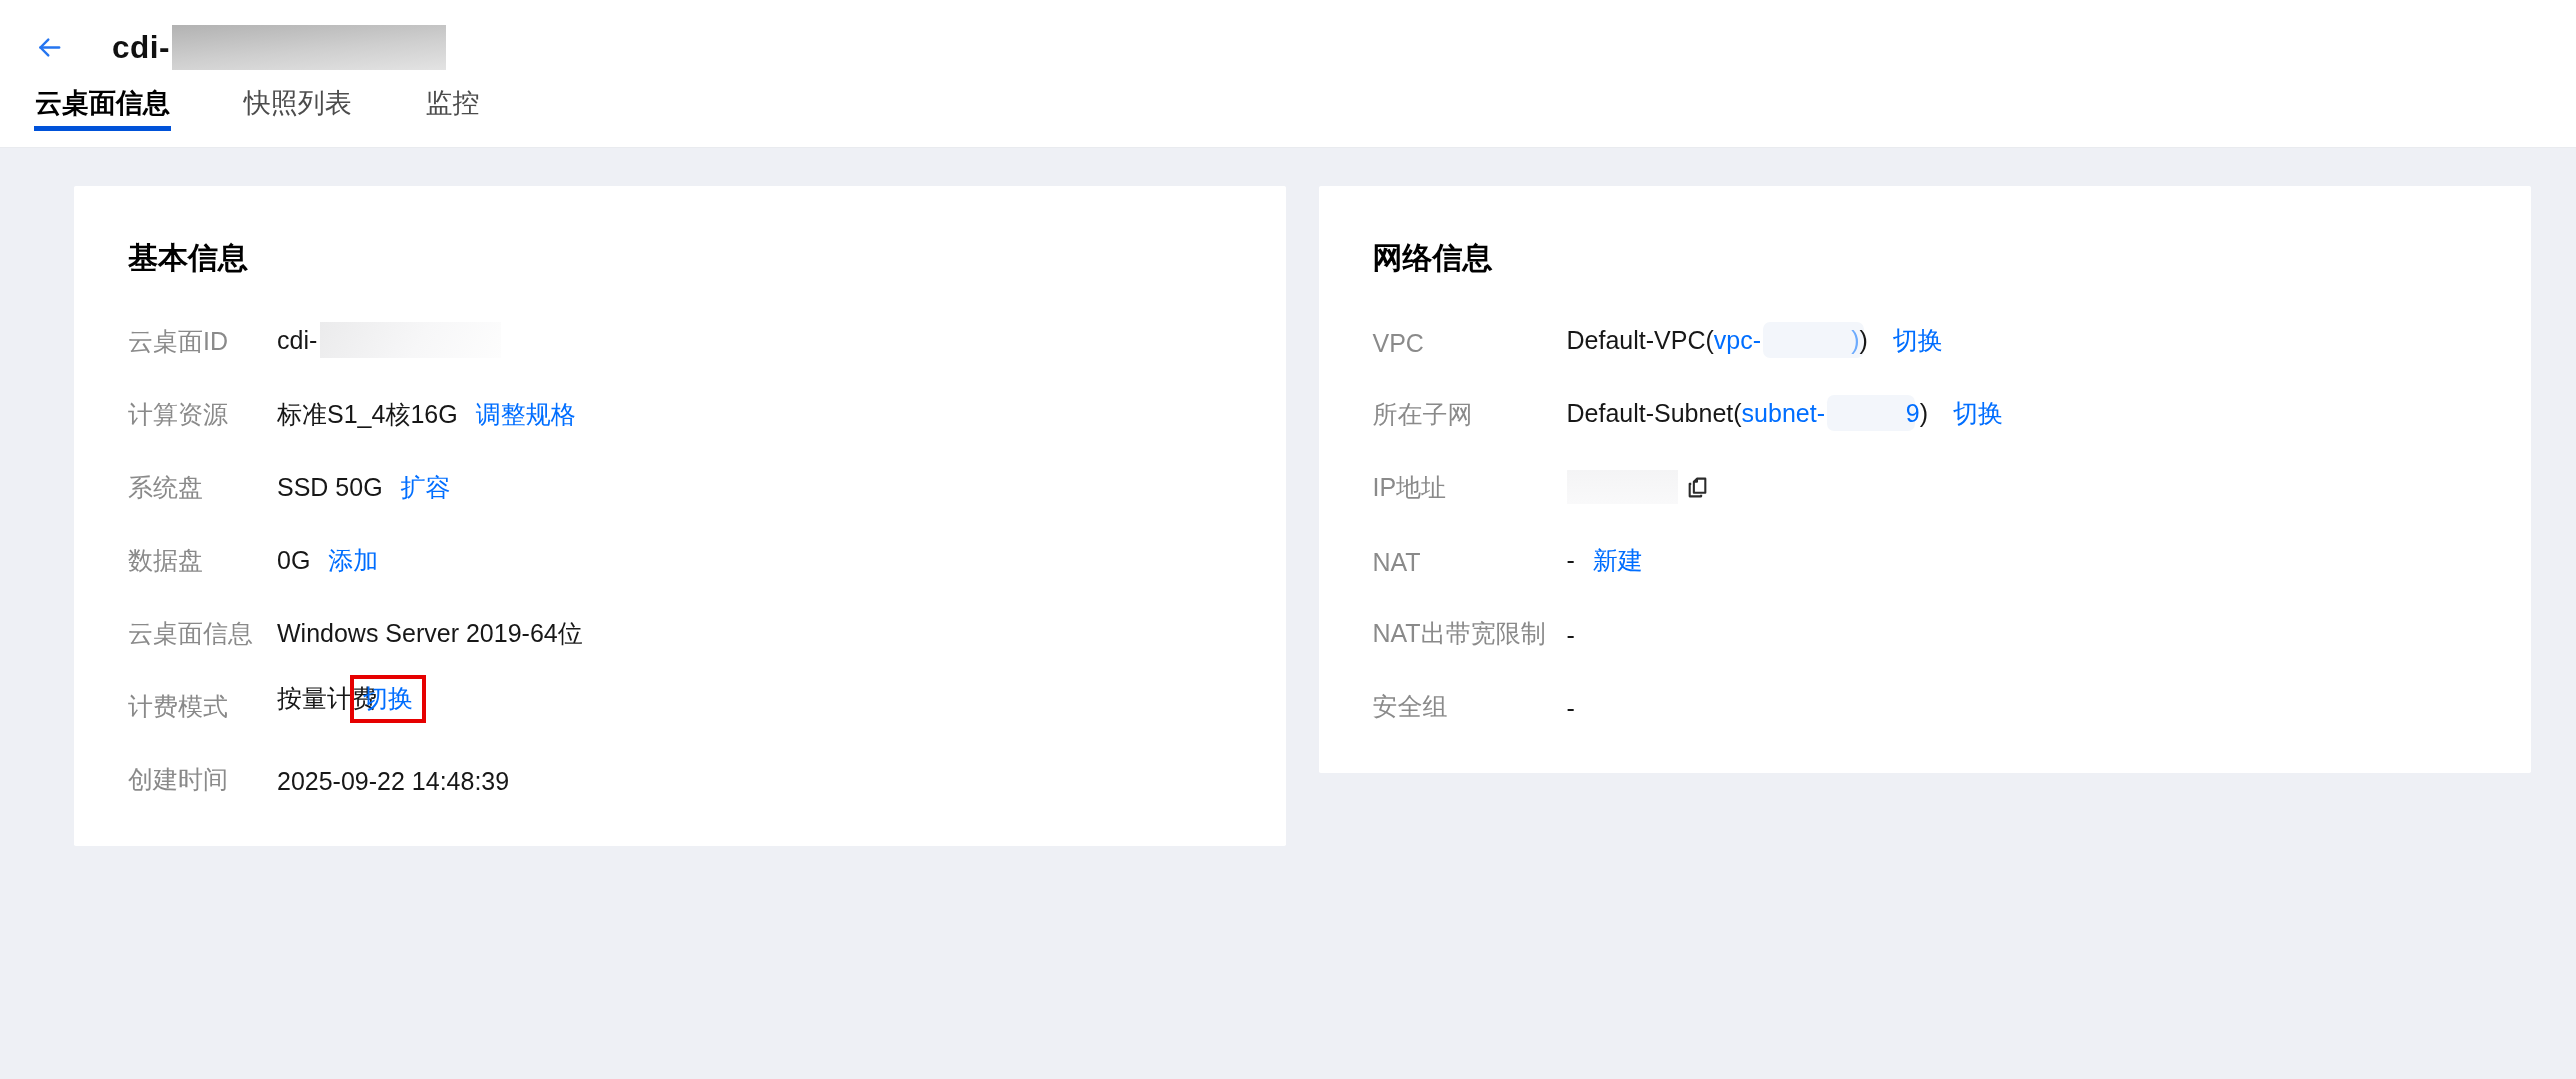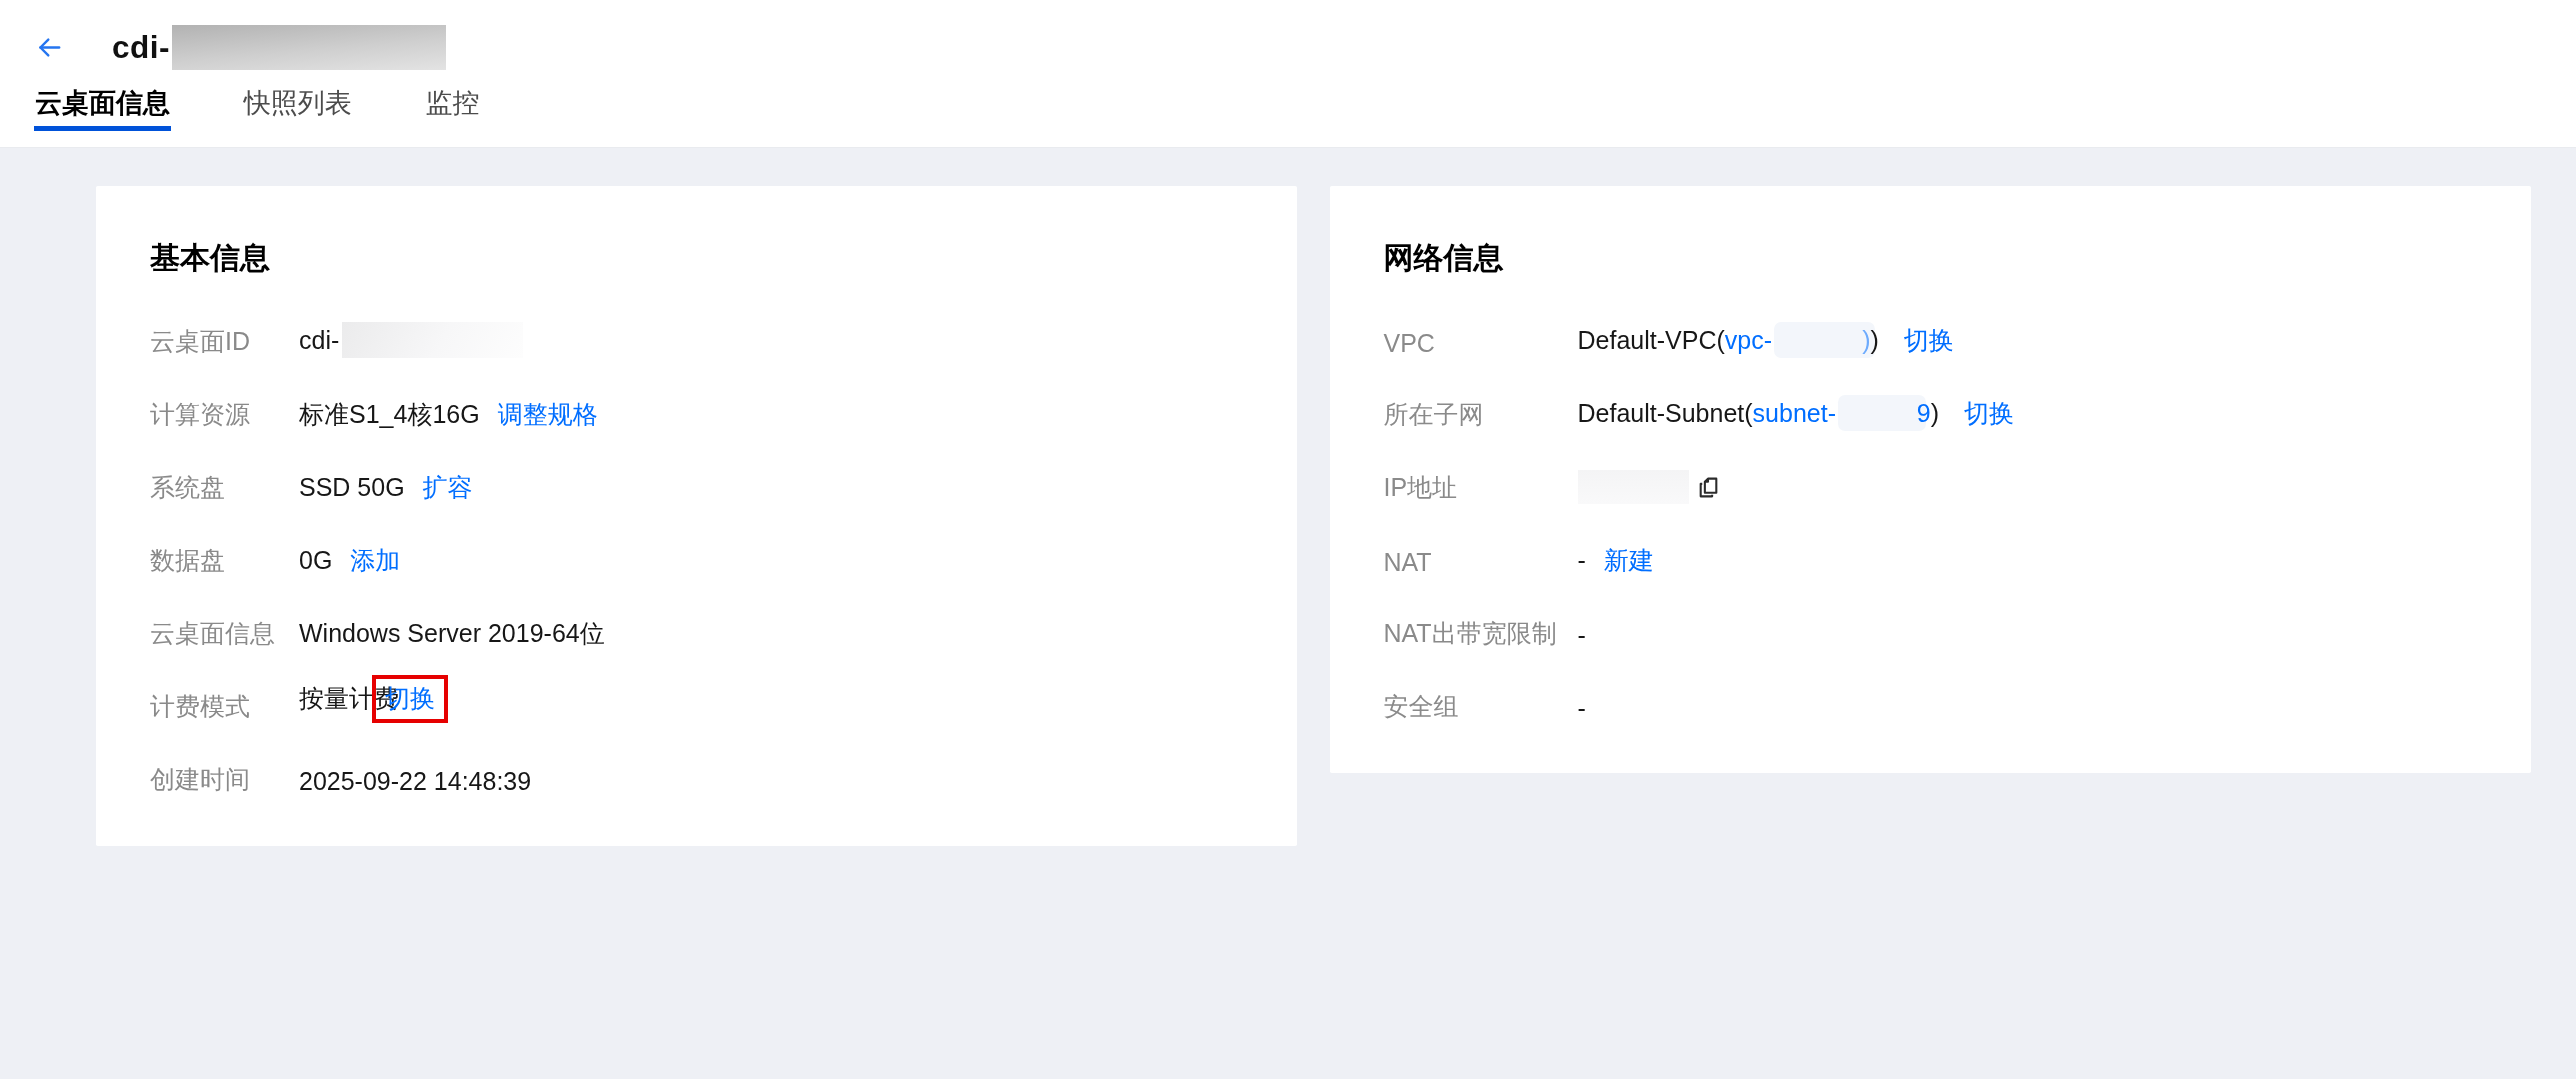--- a/index.html
+++ b/index.html
@@ -41,21 +41,21 @@
   }
   .tab.active { color: #000; font-weight: 700; }
   .tab.active::after {
     content: ""; position: absolute; left: 0; right: 0; bottom: 0; height: 5.4px;
     background: var(--tab-underline, #0052d9);
   }
 
   
   .content {
     display: flex; align-items: flex-start; gap: 33px;
-    padding: 38px 45px 0 96px;
+    padding: 38px 45px 0 74px;
   }
   .card { background: #ffffff; padding: 52px 54px 50px; border-radius: 1.8px; }
   .card-basic { width: 1215px; }
   .card-network { width: 1216px; }
   .card-title { font-size: 30px; font-weight: 700; color: #000; margin-bottom: 43px; }
 
   .row { display: flex; align-items: flex-end; height: 36px; margin-bottom: 37px; font-size: 25px; }
   .row:last-child { margin-bottom: 0; }
   .lbl { width: 149px; flex-shrink: 0; color: var(--label-gray, #8a8a8a); font-weight: 400; }
   .card-network .lbl { width: 194px; }

